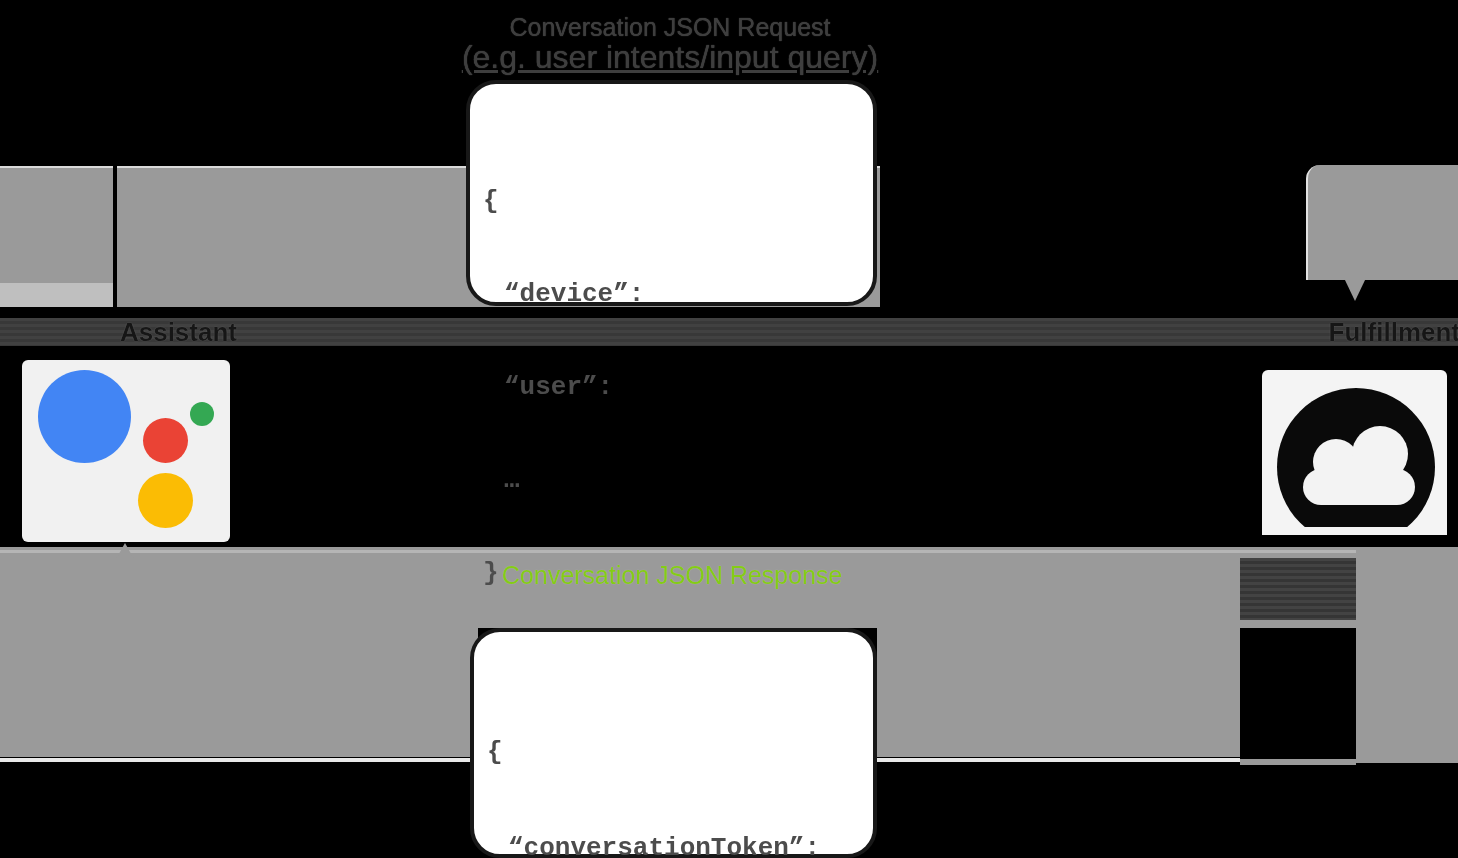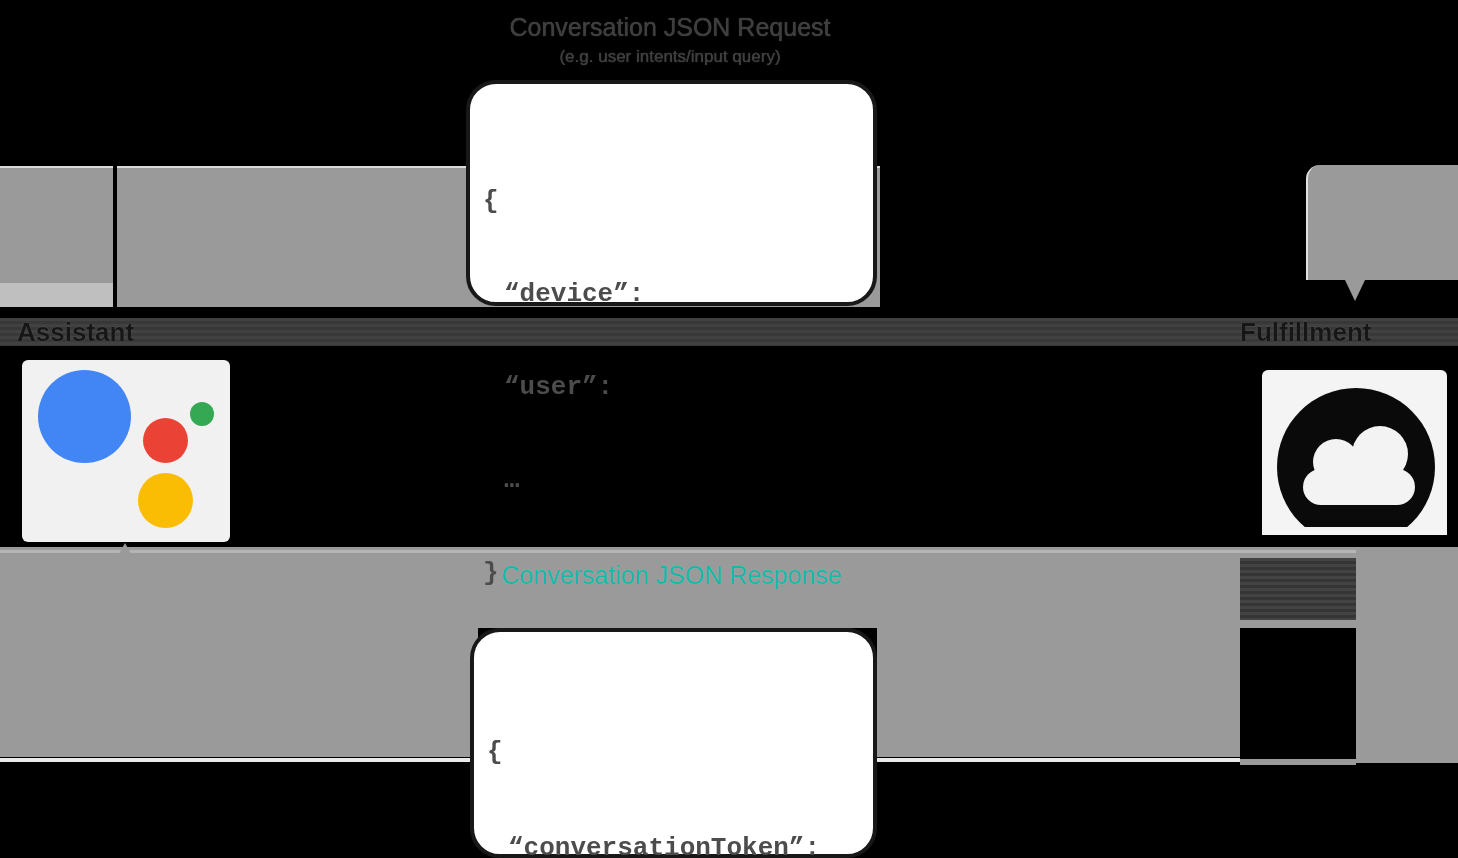--- a/index.html
+++ b/index.html
@@ -3,29 +3,29 @@
 <meta charset="utf-8">
 <style>
   html,body{margin:0;padding:0;background:#000;}
   .canvas{position:relative;width:1458px;height:858px;background:#000;overflow:hidden;
           font-family:"Liberation Sans",sans-serif;}
   .abs{position:absolute;}
   .gray{background:#9A9A9A;}
   
   .flow-title{color:#3E3E3E;text-align:center;text-shadow:0 0 1px rgba(255,255,255,0.35);}
   .flow-title .l1{font-size:25px;line-height:31px;}
-  .flow-title .l2{font-size:17px;line-height:28px;}
+  .flow-title .l2{font-size:32px;line-height:28px;text-decoration:underline;}
   
   .edge-top{border-top:2px solid #DADADA;box-sizing:border-box;}
   .lightline{background:#B5B5B5;}
   .whiteline{background:#E9E9E9;}
   .darkpatch{background:repeating-linear-gradient(180deg,#434343 0 3px,#353535 3px 6px);}
   
   .band{background:repeating-linear-gradient(180deg,#414141 0 3px,#383838 3px 6px);}
-  .band-label{color:#161616;font-size:26px;font-weight:bold;line-height:28px;text-align:left;
+  .band-label{color:#161616;font-size:26px;font-weight:bold;line-height:28px;text-align:right;
               text-shadow:0 0 1px rgba(255,255,255,0.3);}
   
   .callout{background:#FFFFFF;border:4px solid #181818;border-radius:30px;box-sizing:border-box;z-index:5;}
   .code{font-family:"Liberation Mono",monospace;font-weight:bold;font-size:26px;line-height:31px;
         color:#4C4C4C;white-space:pre;}
   .code .line{display:block;}
   .code .indent{padding-left:21px;}
   
   .arrow-down{width:0;height:0;border-left:11px solid transparent;border-right:11px solid transparent;
               border-top:23px solid #9A9A9A;}
@@ -86,21 +86,21 @@
   <div class="abs gray" style="left:0;top:547px;width:1356px;height:81px;"></div>
   <div class="abs lightline" style="left:0;top:550px;width:1356px;height:3px;"></div>
   <div class="abs gray" style="left:0;top:628px;width:478px;height:129px;"></div>
   <div class="abs whiteline" style="left:0;top:758px;width:478px;height:4px;"></div>
   <div class="abs gray" style="left:877px;top:628px;width:363px;height:129px;"></div>
   <div class="abs whiteline" style="left:877px;top:758px;width:363px;height:4px;"></div>
   <div class="abs darkpatch" style="left:1240px;top:558px;width:116px;height:62px;z-index:1"></div>
   <div class="abs gray" style="left:1356px;top:547px;width:102px;height:216px;"></div>
   <div class="abs gray" style="left:1240px;top:759px;width:116px;height:6px;"></div>
 
-  <div class="abs flow-title" style="left:339px;top:560px;width:666px;z-index:3;color:#14b8a6;">
+  <div class="abs flow-title" style="left:339px;top:560px;width:666px;z-index:3;color:#84cc16;">
     <div class="l1">Conversation JSON Response</div>
   </div>
 
   <div class="abs callout" style="left:470px;top:628px;width:407px;height:230px;">
     <div class="code" style="padding:40px 0 0 13px;line-height:32px;">
       <span class="line">{</span>
       <span class="line indent">“conversationToken”:</span>
       
       
       

